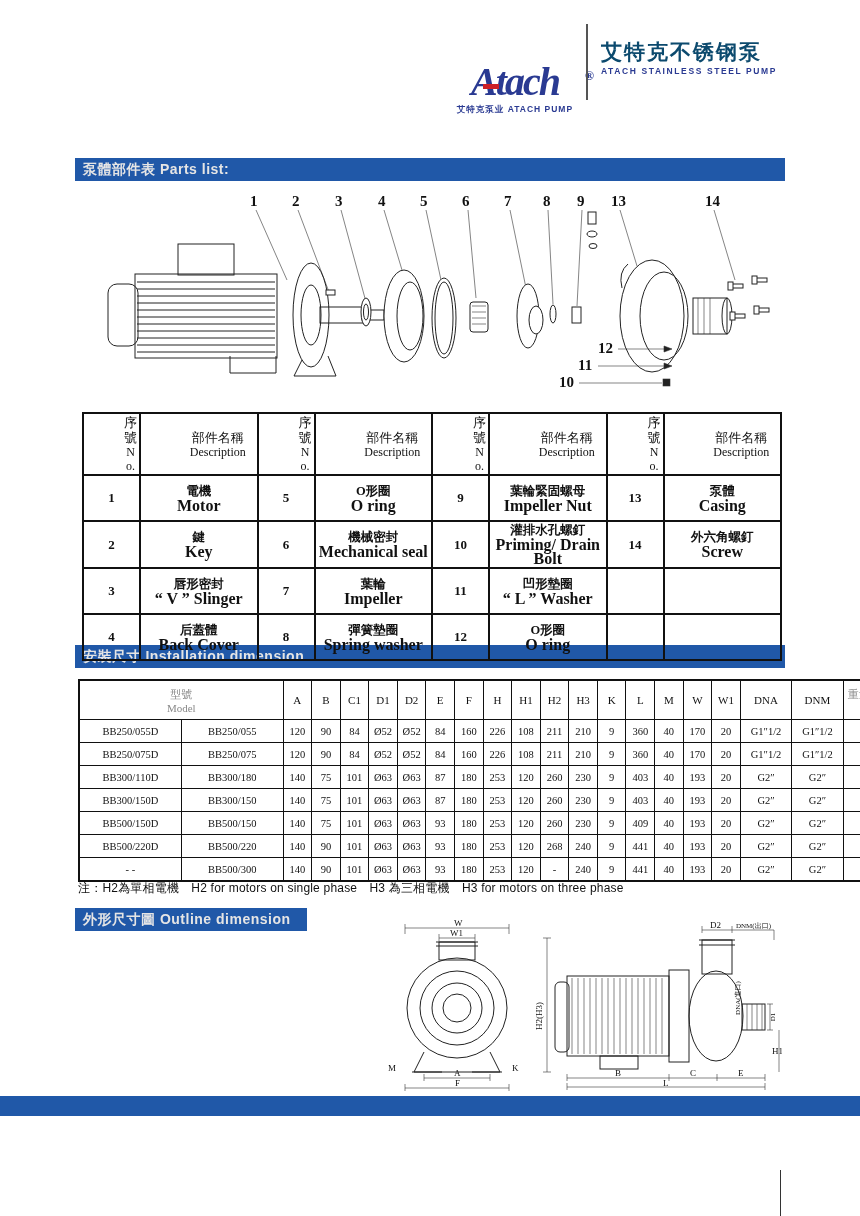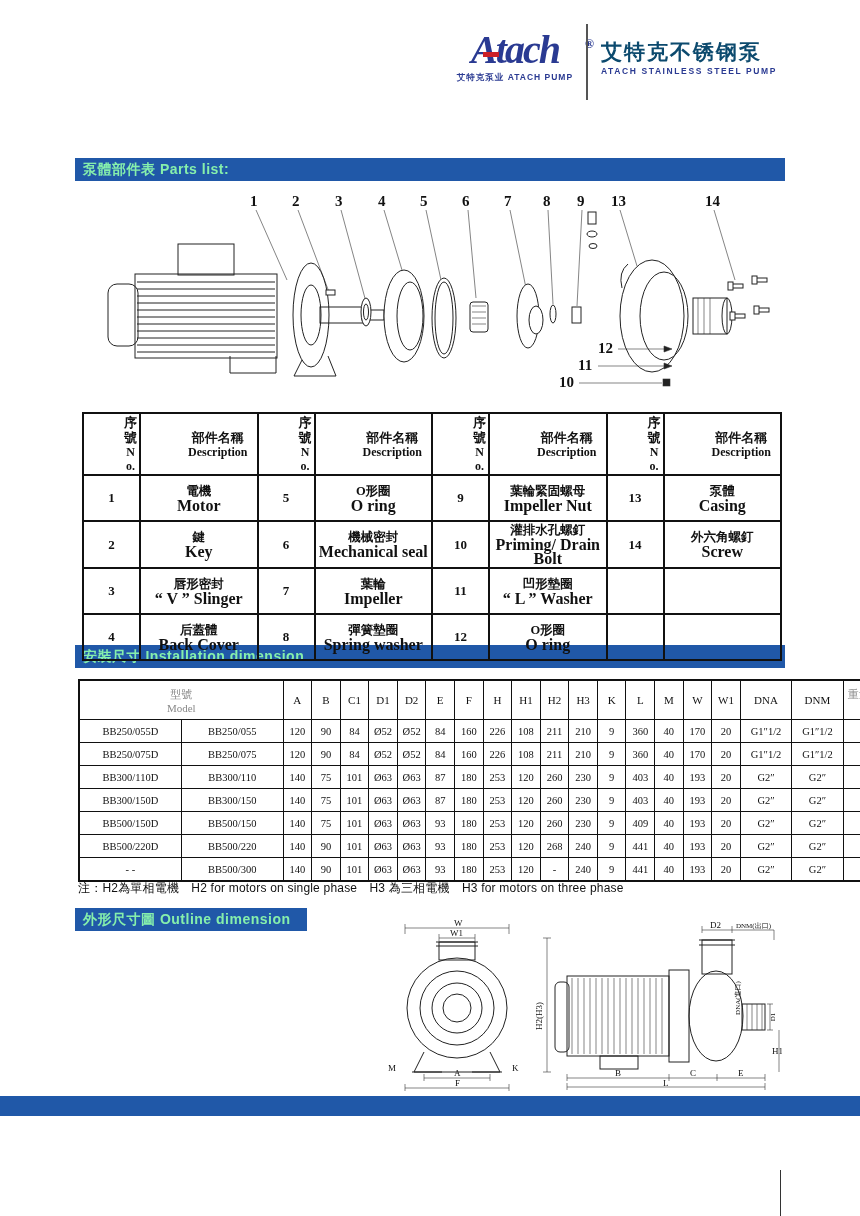--- a/index.html
+++ b/index.html
@@ -2,53 +2,53 @@
 <html><head>
 <meta charset="utf-8">
 <style>
   html,body{margin:0;padding:0;background:#fff;}
   #page{position:relative;width:860px;height:1216px;background:#fff;overflow:hidden;
         font-family:"Liberation Sans",sans-serif;color:#111;}
 
   
   .hdr-logo{position:absolute;left:450px;top:30px;width:130px;text-align:center;}
   .hdr-logo .word{font-family:"Liberation Serif",serif;font-style:italic;font-weight:bold;
-                  font-size:40px;line-height:40px;color:#2a3a92;letter-spacing:-2px;position:relative;}
+                  font-size:40px;line-height:40px;color:#2a3a92;letter-spacing:-2px;position:relative;margin-top:32px;}
   .hdr-logo .reg{position:absolute;top:-6px;right:-14px;font-size:12px;font-style:normal;
                  letter-spacing:0;color:#2a3a92;}
   .hdr-logo .reddash{position:absolute;left:33px;top:22px;width:16px;height:5px;background:#cc2027;}
   .hdr-logo .tagline{margin-top:2px;font-size:8.5px;font-weight:bold;color:#2a3a92;letter-spacing:1px;}
   .hdr-divider{position:absolute;left:586px;top:24px;width:2px;height:76px;background:#555;}
   .hdr-right{position:absolute;left:601px;top:40px;}
   .hdr-right .cn{font-size:21px;font-weight:bold;color:#0c4a6e;letter-spacing:2px;line-height:24px;}
   .hdr-right .en{font-size:8.5px;font-weight:bold;color:#2a3a92;letter-spacing:1.6px;margin-top:2px;}
 
   
-  .banner{position:absolute;background:#2058a8;color:#86efac;font-size:14px;font-weight:bold;
+  .banner{position:absolute;background:#2058a8;color:#e5e5e5;font-size:14px;font-weight:bold;
           line-height:23px;height:23px;padding-left:8px;box-sizing:border-box;letter-spacing:.5px;}
   #banner-parts{left:75px;top:158px;width:710px;}
   #banner-install{left:75px;top:645px;width:710px;}
   #banner-outline{left:75px;top:908px;width:232px;}
 
   
   svg{position:absolute;}
   #exploded{left:80px;top:188px;}
   #outline{left:372px;top:920px;}
   .ln{stroke:#222;fill:none;stroke-width:1;}
   .lnf{stroke:#222;fill:#fff;stroke-width:1;}
   .thin{stroke:#333;fill:none;stroke-width:.6;}
   .callout{font-family:"Liberation Serif",serif;font-size:15px;font-weight:bold;fill:#111;}
   .dim{font-family:"Liberation Serif",serif;font-size:9px;fill:#111;}
   .dimsm{font-family:"Liberation Serif",serif;font-size:7px;fill:#111;}
 
   
   #parts-table{position:absolute;left:82px;top:412px;width:700px;border-collapse:collapse;
                font-family:"Liberation Serif",serif;}
   #parts-table td,#parts-table th{border:2px solid #111;text-align:center;vertical-align:middle;padding:1px 2px;}
-  #parts-table th{height:34px;font-weight:bold;padding-left:40px;}
+  #parts-table th{height:34px;font-weight:normal;padding-left:40px;}
   #parts-table .h-cn{font-size:13px;display:block;line-height:15px;}
   #parts-table .h-en{font-size:12px;display:block;line-height:14px;}
   #parts-table td{height:42px;font-weight:bold;}
   #parts-table .pt-no{width:44px;font-size:13px;}
   #parts-table .pt-desc{width:131px;}
   #parts-table .pt-desc .cn{font-size:12.5px;line-height:15px;}
   #parts-table .pt-desc .en{font-size:16px;line-height:14px;}
 
   
   #install-table{position:absolute;left:78px;top:679px;width:832px;border-collapse:collapse;
@@ -388,21 +388,21 @@
           <td class="c-dim">360</td>
           <td class="c-dim">40</td>
           <td class="c-dim">170</td>
           <td class="c-dim">20</td>
           <td class="c-dn">G1″1/2</td>
           <td class="c-dn">G1″1/2</td>
           <td class="c-wt">11.2</td>
         </tr>
         <tr>
           <td class="c-model">BB300/110D</td>
-          <td class="c-model">BB300/110</td>
+          <td class="c-model">BB300/180</td>
           <td class="c-dim">140</td>
           <td class="c-dim">75</td>
           <td class="c-dim">101</td>
           <td class="c-dim">Ø63</td>
           <td class="c-dim">Ø63</td>
           <td class="c-dim">87</td>
           <td class="c-dim">180</td>
           <td class="c-dim">253</td>
           <td class="c-dim">120</td>
           <td class="c-dim">260</td>

